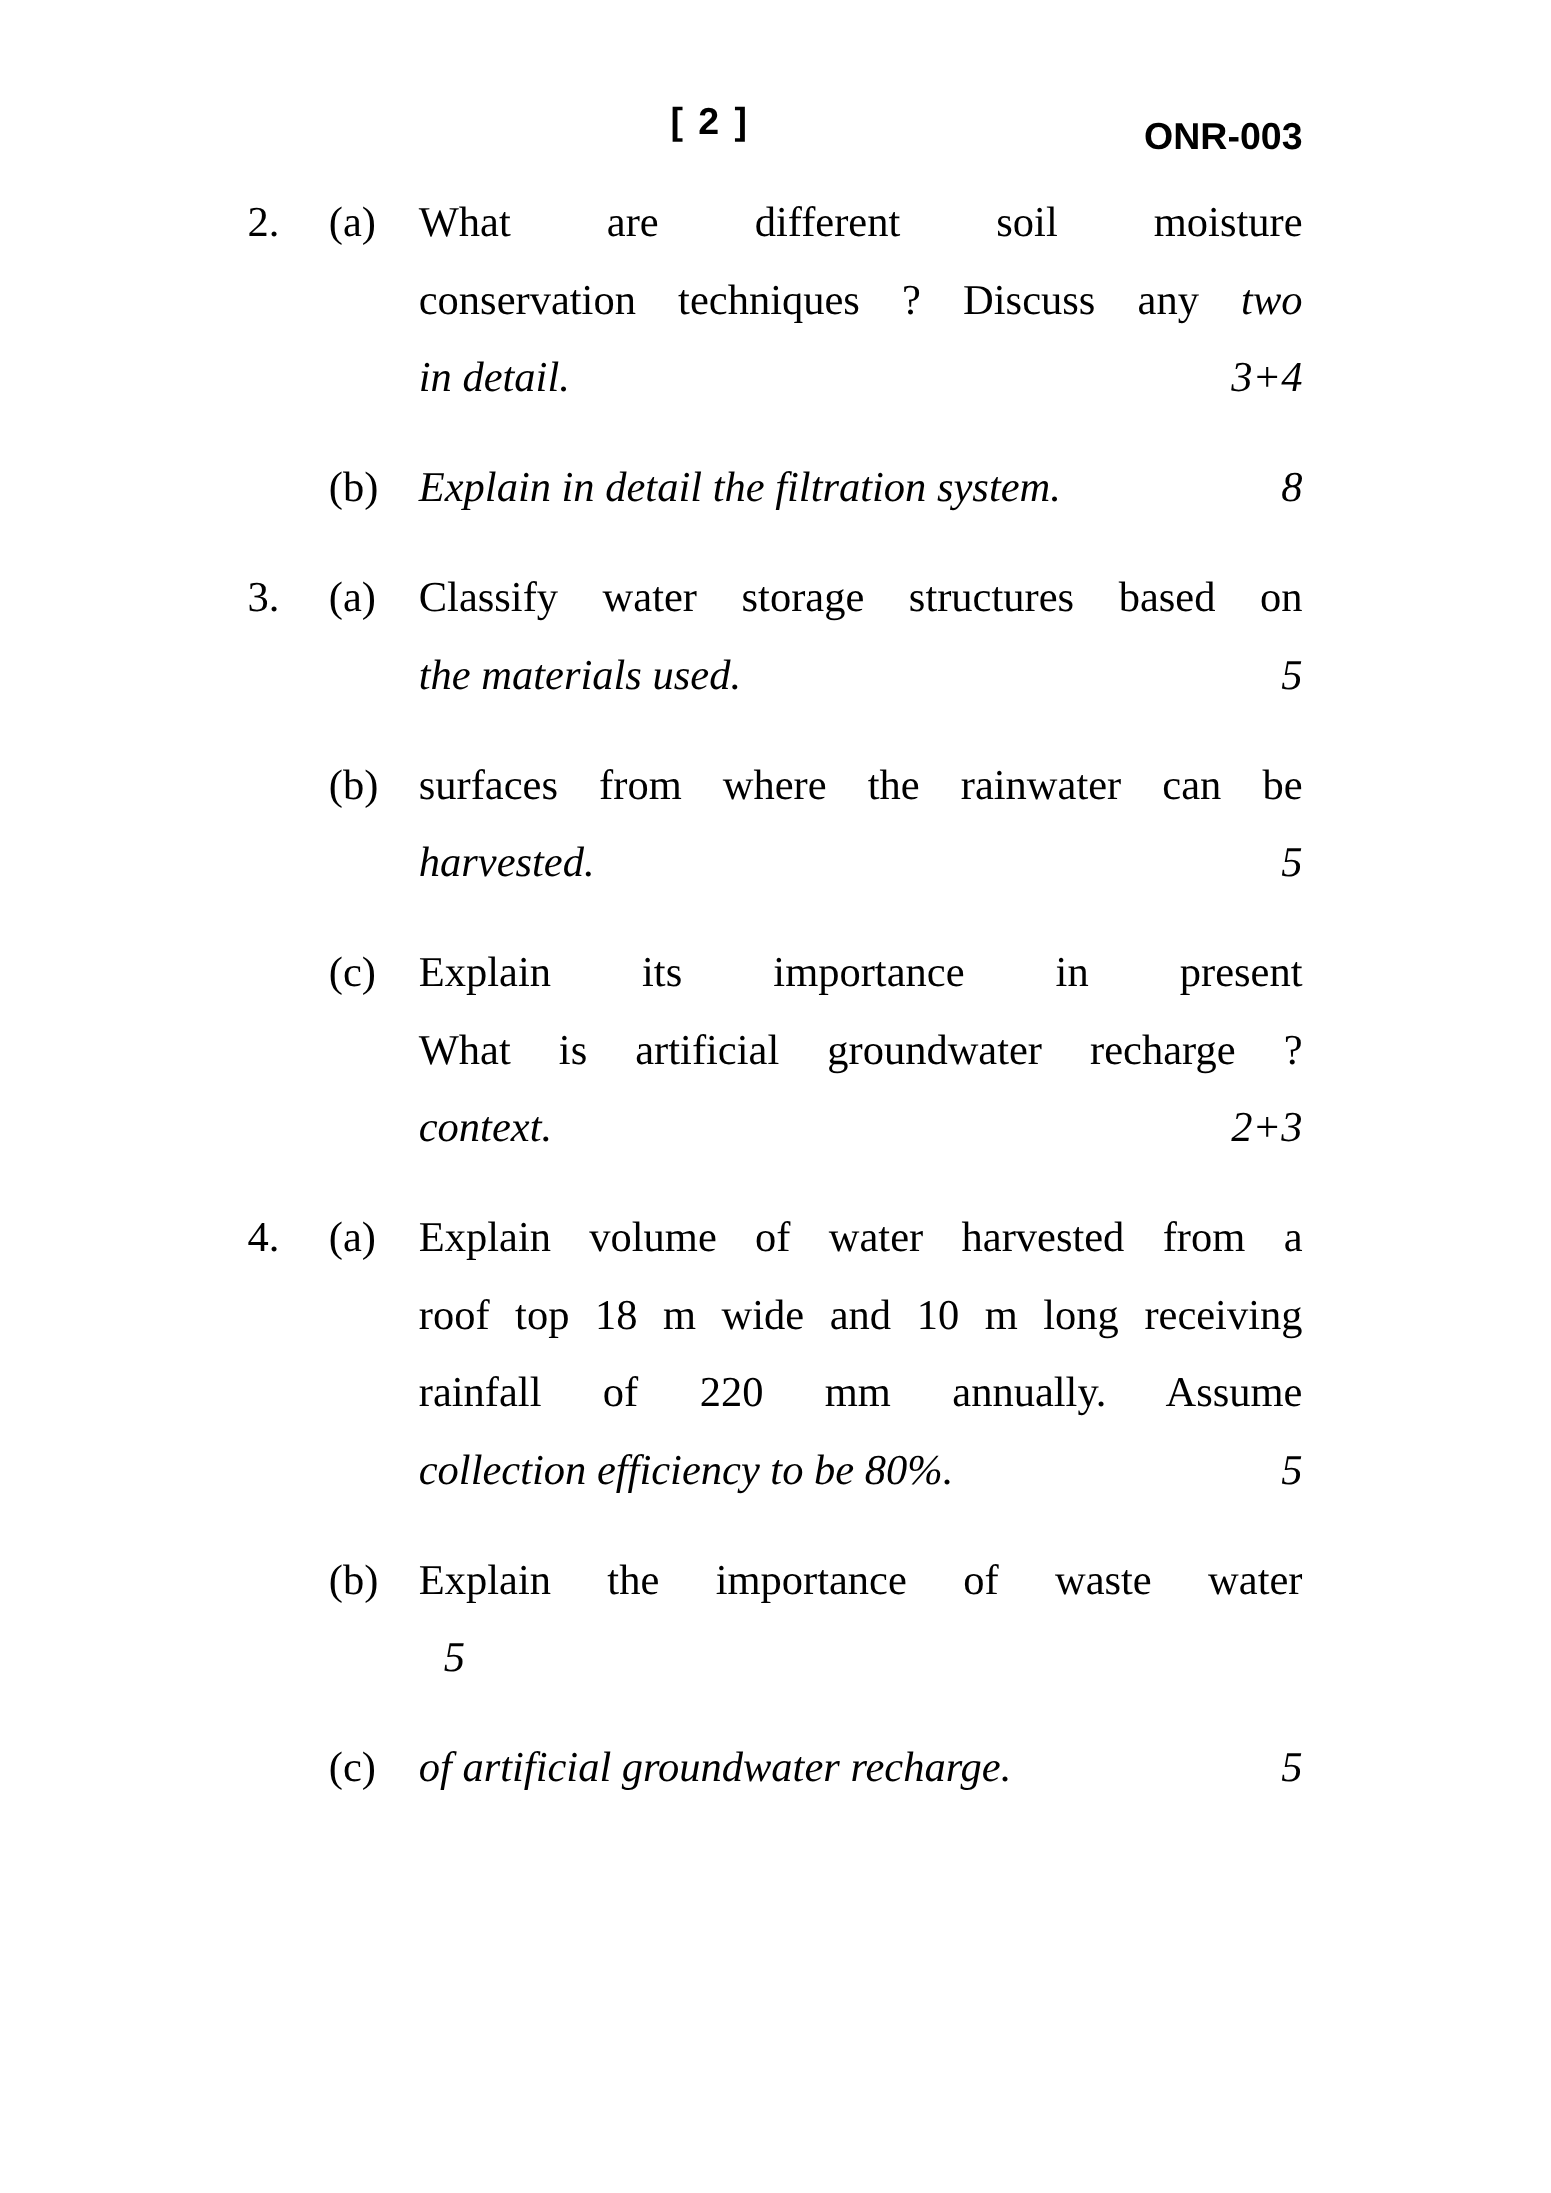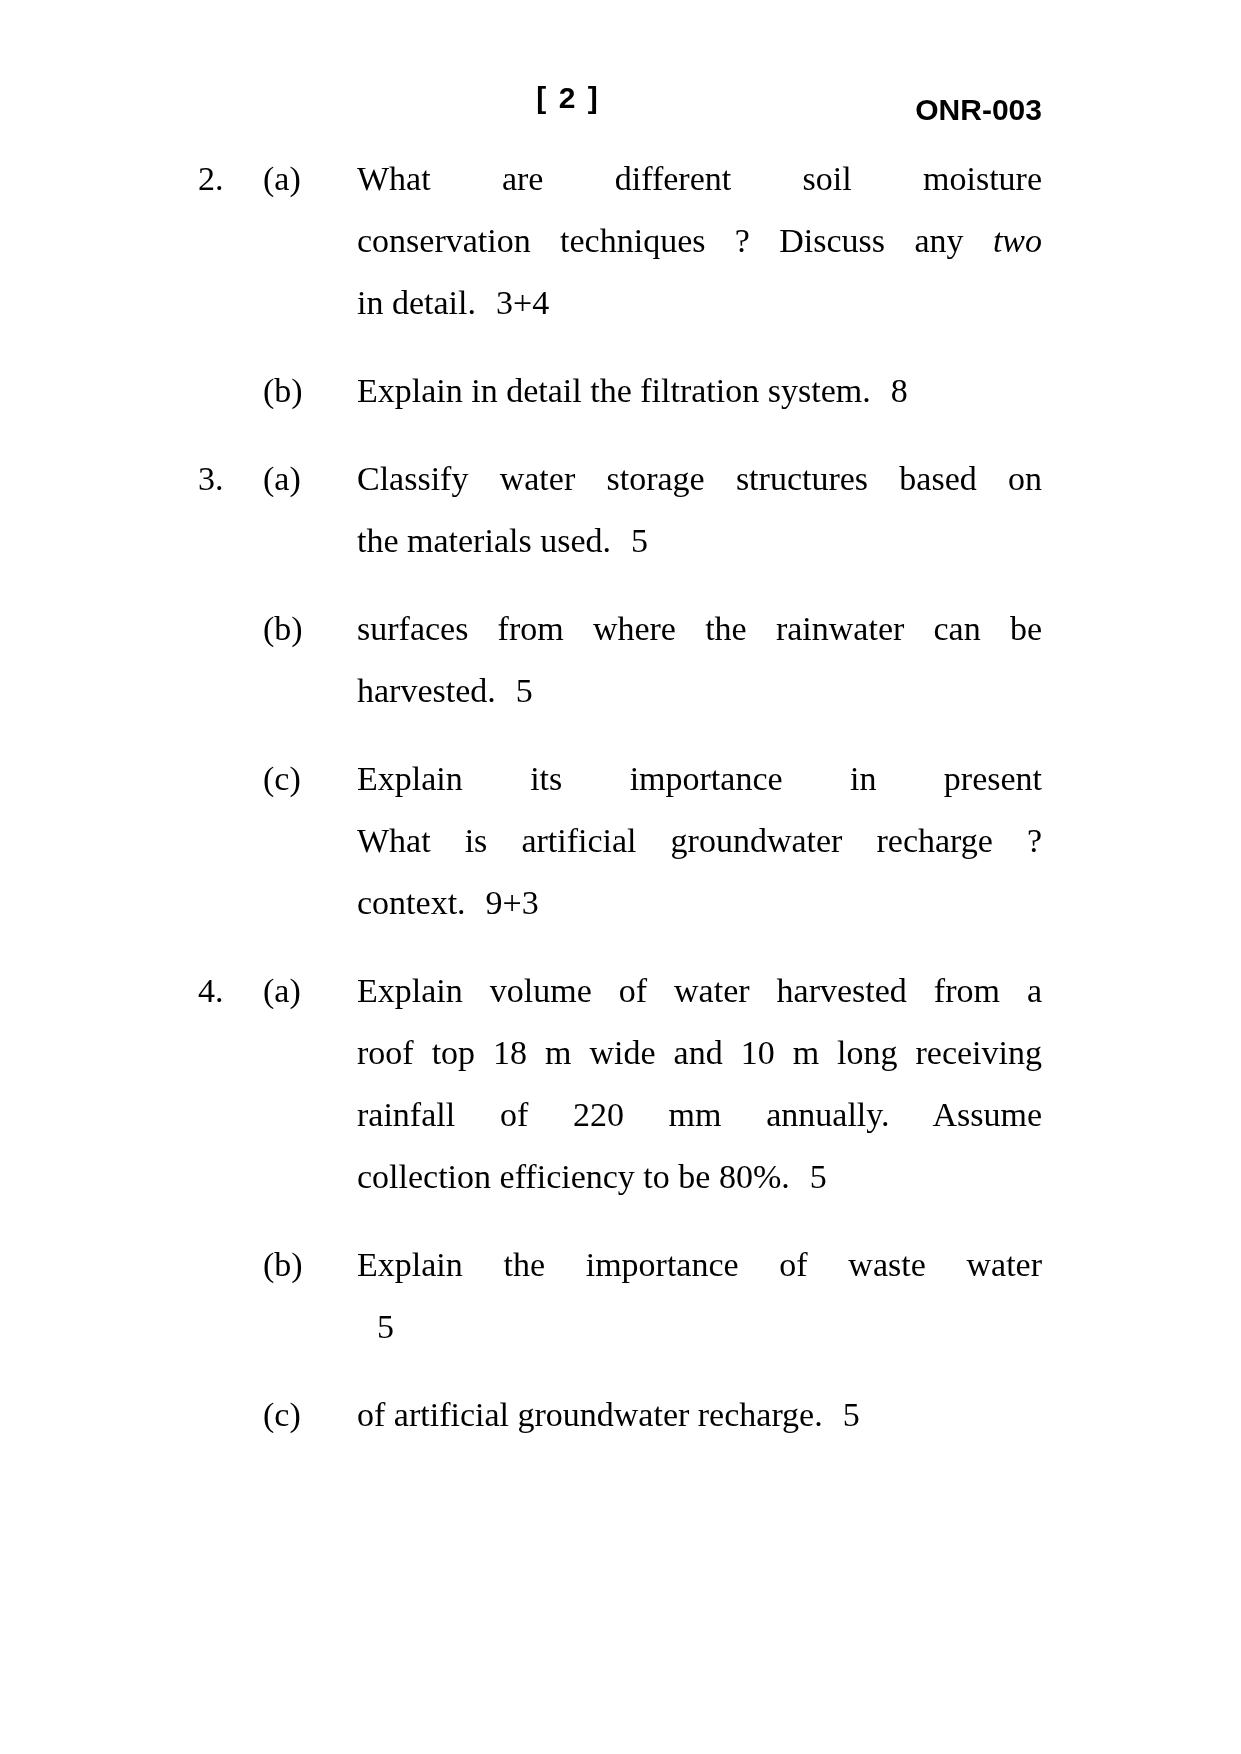--- a/index.html
+++ b/index.html
@@ -50,29 +50,30 @@
     margin-top: 26px;
   }
   .part-row.first {
     margin-top: 0;
   }
   .qnum, .plabel {
     white-space: nowrap;
   }
   .pbody {
     min-width: 0;
-    margin-left: 22px;
   }
   .jline {
     text-align: justify;
     text-align-last: justify;
   }
   .lastline {
     display: flex;
+    justify-content: space-between;
     align-items: baseline;
+    font-style: italic;
   }
   .lastline .ltext {
     white-space: nowrap;
   }
   .marks {
     white-space: nowrap;
     padding-left: 20px;
   }
   .it {
     font-style: italic;
@@ -132,21 +133,21 @@
         </div>
       </div>
       <div class="part-row">
         <div class="qnum"></div>
         <div class="plabel">(c)</div>
         <div class="pbody">
           <div class="jline"><span>Explain its importance in present</span></div>
           <div class="jline"><span>What is artificial groundwater recharge ?</span></div>
           <div class="lastline">
             <span class="ltext">context.</span>
-            <span class="marks">9+3</span>
+            <span class="marks">2+3</span>
           </div>
         </div>
       </div>
       <div class="part-row">
         <div class="qnum">4.</div>
         <div class="plabel">(a)</div>
         <div class="pbody">
           <div class="jline"><span>Explain volume of water harvested from a</span></div>
           <div class="jline"><span>roof top 18 m wide and 10 m long receiving</span></div>
           <div class="jline"><span>rainfall of 220 mm annually. Assume</span></div>

